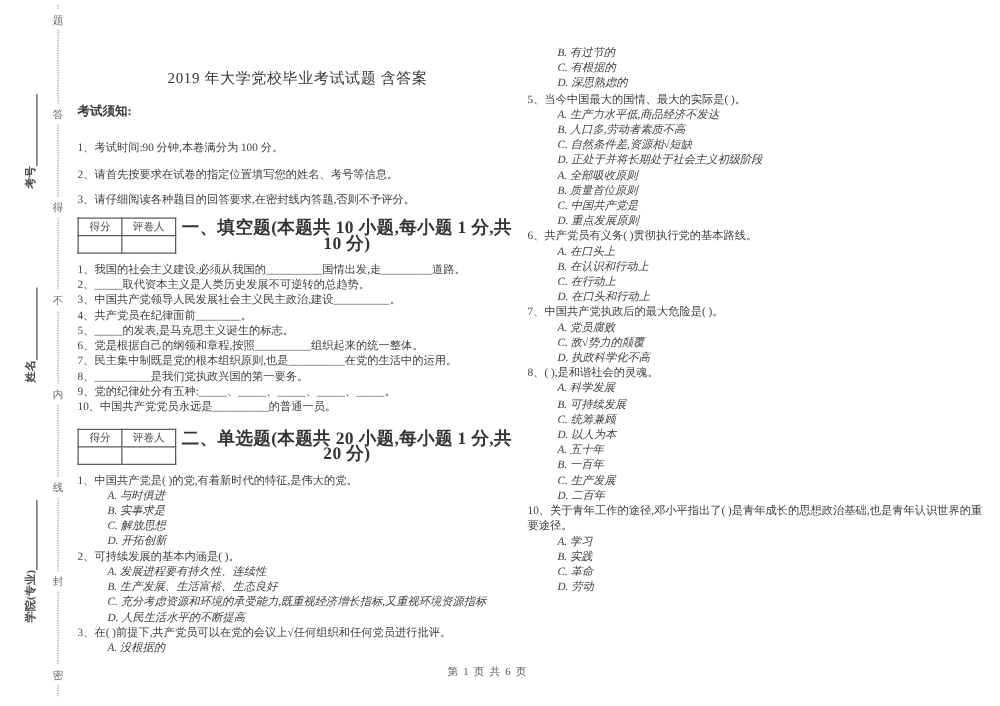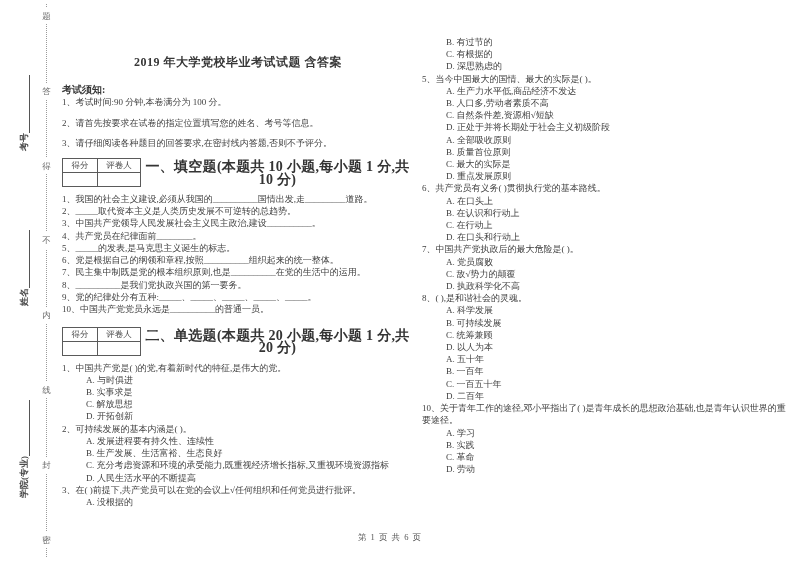--- a/index.html
+++ b/index.html
@@ -18,36 +18,36 @@
   .seal-field .fl{font-size:9px;color:#4a4a4a;font-weight:bold;}
   .seal-field .fu{display:inline-block;border-bottom:1px solid #555;height:10px;}
   .sf1{left:-25px;top:96px;width:96px;}
   .sf2{left:-25px;top:251px;width:96px;}
   .sf3{left:-42px;top:426px;width:130px;}
   .fu-a{width:58px;}
   .fu-b{width:56px;}
   
   .col-left{position:absolute;left:62px;top:55px;width:352px;}
   .col-right{position:absolute;left:422px;top:36px;width:372px;}
-  .doc-title{font-size:12px;font-weight:bold;text-align:center;letter-spacing:.5px;
+  .doc-title{font-size:12px;font-weight:normal;text-align:center;letter-spacing:.5px;
     line-height:15px;margin-bottom:14px;color:#383838;}
-  .notice-head{font-size:10px;font-weight:bold;margin-bottom:0;color:#383838;font-family:Liberation Serif, serif;}
+  .notice-head{font-size:10px;font-weight:bold;margin-bottom:16px;color:#383838;font-family:Liberation Serif, serif;}
   .notice-item{margin-bottom:8.5px;line-height:12px;}
   
   .sec-row{display:flex;align-items:flex-end;margin-top:3px;margin-bottom:6px;}
   .score-table{border-collapse:collapse;flex:0 0 auto;}
   .score-table td{border:1px solid #5a5a5a;text-align:center;font-size:8.5px;
     height:13px;padding:0;color:#4a4a4a;}
   .score-table .c1{width:34px;}
   .score-table .c2{width:42px;}
   .sec-head{flex:1;text-align:center;font-size:14px;font-weight:bold;color:#343434;
     padding-bottom:1px;letter-spacing:.3px;}
   .q-line{line-height:12.3px;white-space:nowrap;}
   .q-stem{line-height:12.2px;}
-  .q-opt{line-height:12.2px;padding-left:24px;}
+  .q-opt{line-height:12.2px;padding-left:24px;font-style:italic;}
   .footer{position:absolute;left:0;top:531px;width:780px;text-align:center;
     font-size:8.5px;color:#555;letter-spacing:1px;}
 </style>
 </head>
 <body>
 
 <div class="page">
 
   <div class="seal-line"></div>
   <div class="seal-chars">
@@ -150,39 +150,39 @@
         <div class="q-opt">B. 有过节的</div>
         <div class="q-opt">C. 有根据的</div>
         <div class="q-opt">D. 深思熟虑的</div>
         <div class="q-stem">5、当今中国最大的国情、最大的实际是(      )。</div>
         <div class="q-opt">A. 生产力水平低,商品经济不发达</div>
         <div class="q-opt">B. 人口多,劳动者素质不高</div>
         <div class="q-opt">C. 自然条件差,资源相√短缺</div>
         <div class="q-opt">D. 正处于并将长期处于社会主义初级阶段</div>
         <div class="q-opt">A. 全部吸收原则</div>
         <div class="q-opt">B. 质量首位原则</div>
-        <div class="q-opt">C. 最大的实际是</div>
+        <div class="q-opt">C. 中国共产党是</div>
         <div class="q-opt">D. 重点发展原则</div>
         <div class="q-stem">6、共产党员有义务(      )贯彻执行党的基本路线。</div>
         <div class="q-opt">A. 在口头上</div>
         <div class="q-opt">B. 在认识和行动上</div>
         <div class="q-opt">C. 在行动上</div>
         <div class="q-opt">D. 在口头和行动上</div>
         <div class="q-stem">7、中国共产党执政后的最大危险是(      )。</div>
         <div class="q-opt">A. 党员腐败</div>
         <div class="q-opt">C. 敌√势力的颠覆</div>
         <div class="q-opt">D. 执政科学化不高</div>
         <div class="q-stem">8、(      ),是和谐社会的灵魂。</div>
         <div class="q-opt">A. 科学发展</div>
         <div class="q-opt">B. 可持续发展</div>
         <div class="q-opt">C. 统筹兼顾</div>
         <div class="q-opt">D. 以人为本</div>
         <div class="q-opt">A. 五十年</div>
         <div class="q-opt">B. 一百年</div>
-        <div class="q-opt">C. 一百五十年</div>
+        <div class="q-opt">C. 生产发展</div>
         <div class="q-opt">D. 二百年</div>
         <div class="q-stem">10、关于青年工作的途径,邓小平指出了(      )是青年成长的思想政治基础,也是青年认识世界的重要途径。</div>
         <div class="q-opt">A. 学习</div>
         <div class="q-opt">B. 实践</div>
         <div class="q-opt">C. 革命</div>
         <div class="q-opt">D. 劳动</div>
       </div>
   </div>
 
   <div class="footer">第 1 页 共 6 页</div>

